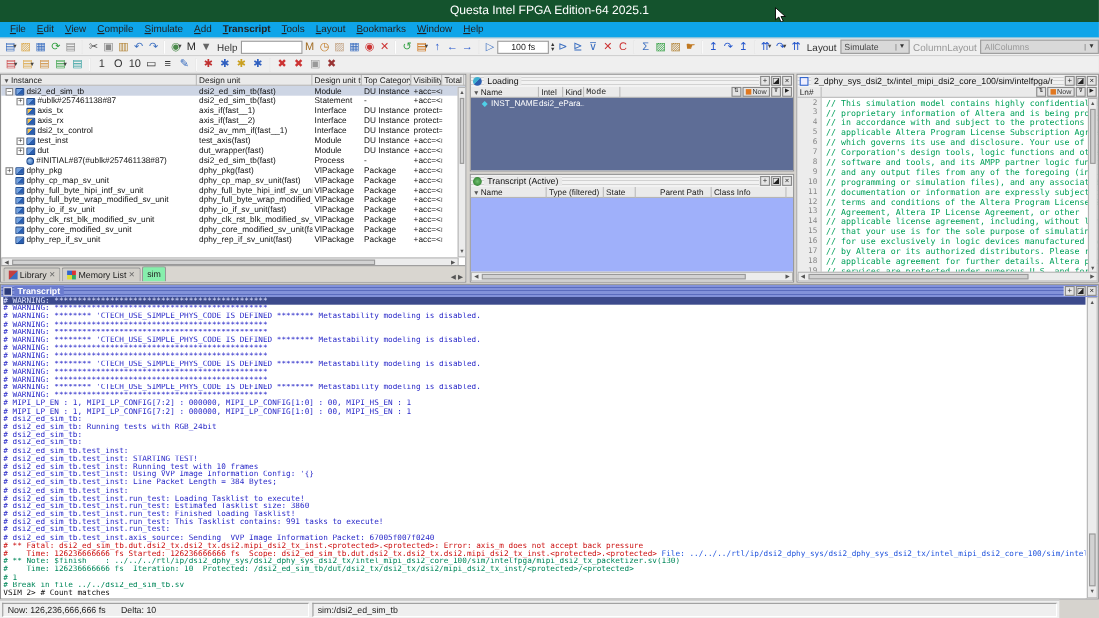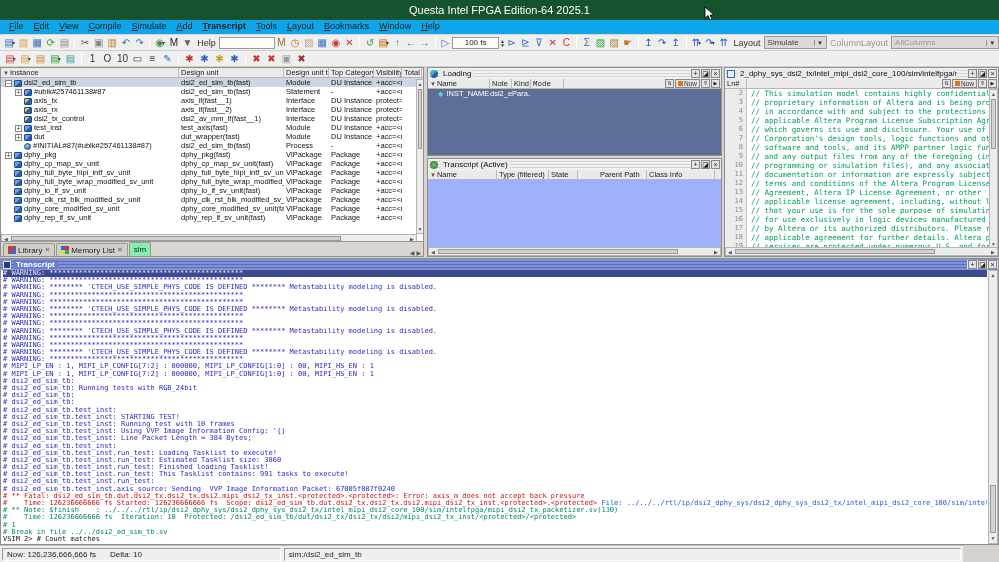--- a/index.html
+++ b/index.html
@@ -498,21 +498,21 @@
     <span class="lbl">Loading</span>
     <span class="fill"></span>
     <span class="pbtns">
       <span class="pbtn">+</span>
       <span class="pbtn">◪</span>
       <span class="pbtn">×</span>
     </span>
   </div>
   <div class="cols" id="objcols">
       <div class="colc" style="width: 62px;"><span class="sorttri">▼</span>Name</div>
-      <div class="colc" style="width: 22px;">Note</div>
+      <div class="colc" style="width: 22px;">Intel</div>
       <div class="colc" style="width: 19px;">Kind</div>
       <div class="colc" style="width: 33px; font-family: Liberation Mono, monospace;">Mode</div>
       <div style="display: flex; align-items: center; gap: 1px; margin-left: auto; padding-right: 1px;">
         <span class="pbtn" style="font-size:5px;">⇅</span>
         <span class="nowbtn">
           <span class="nowsq"></span>
           <span>Now</span>
         </span>
         <span class="pbtn" style="font-size:5px;">⊽</span>
         <span class="pbtn" style="font-size:5px;">▶</span>

